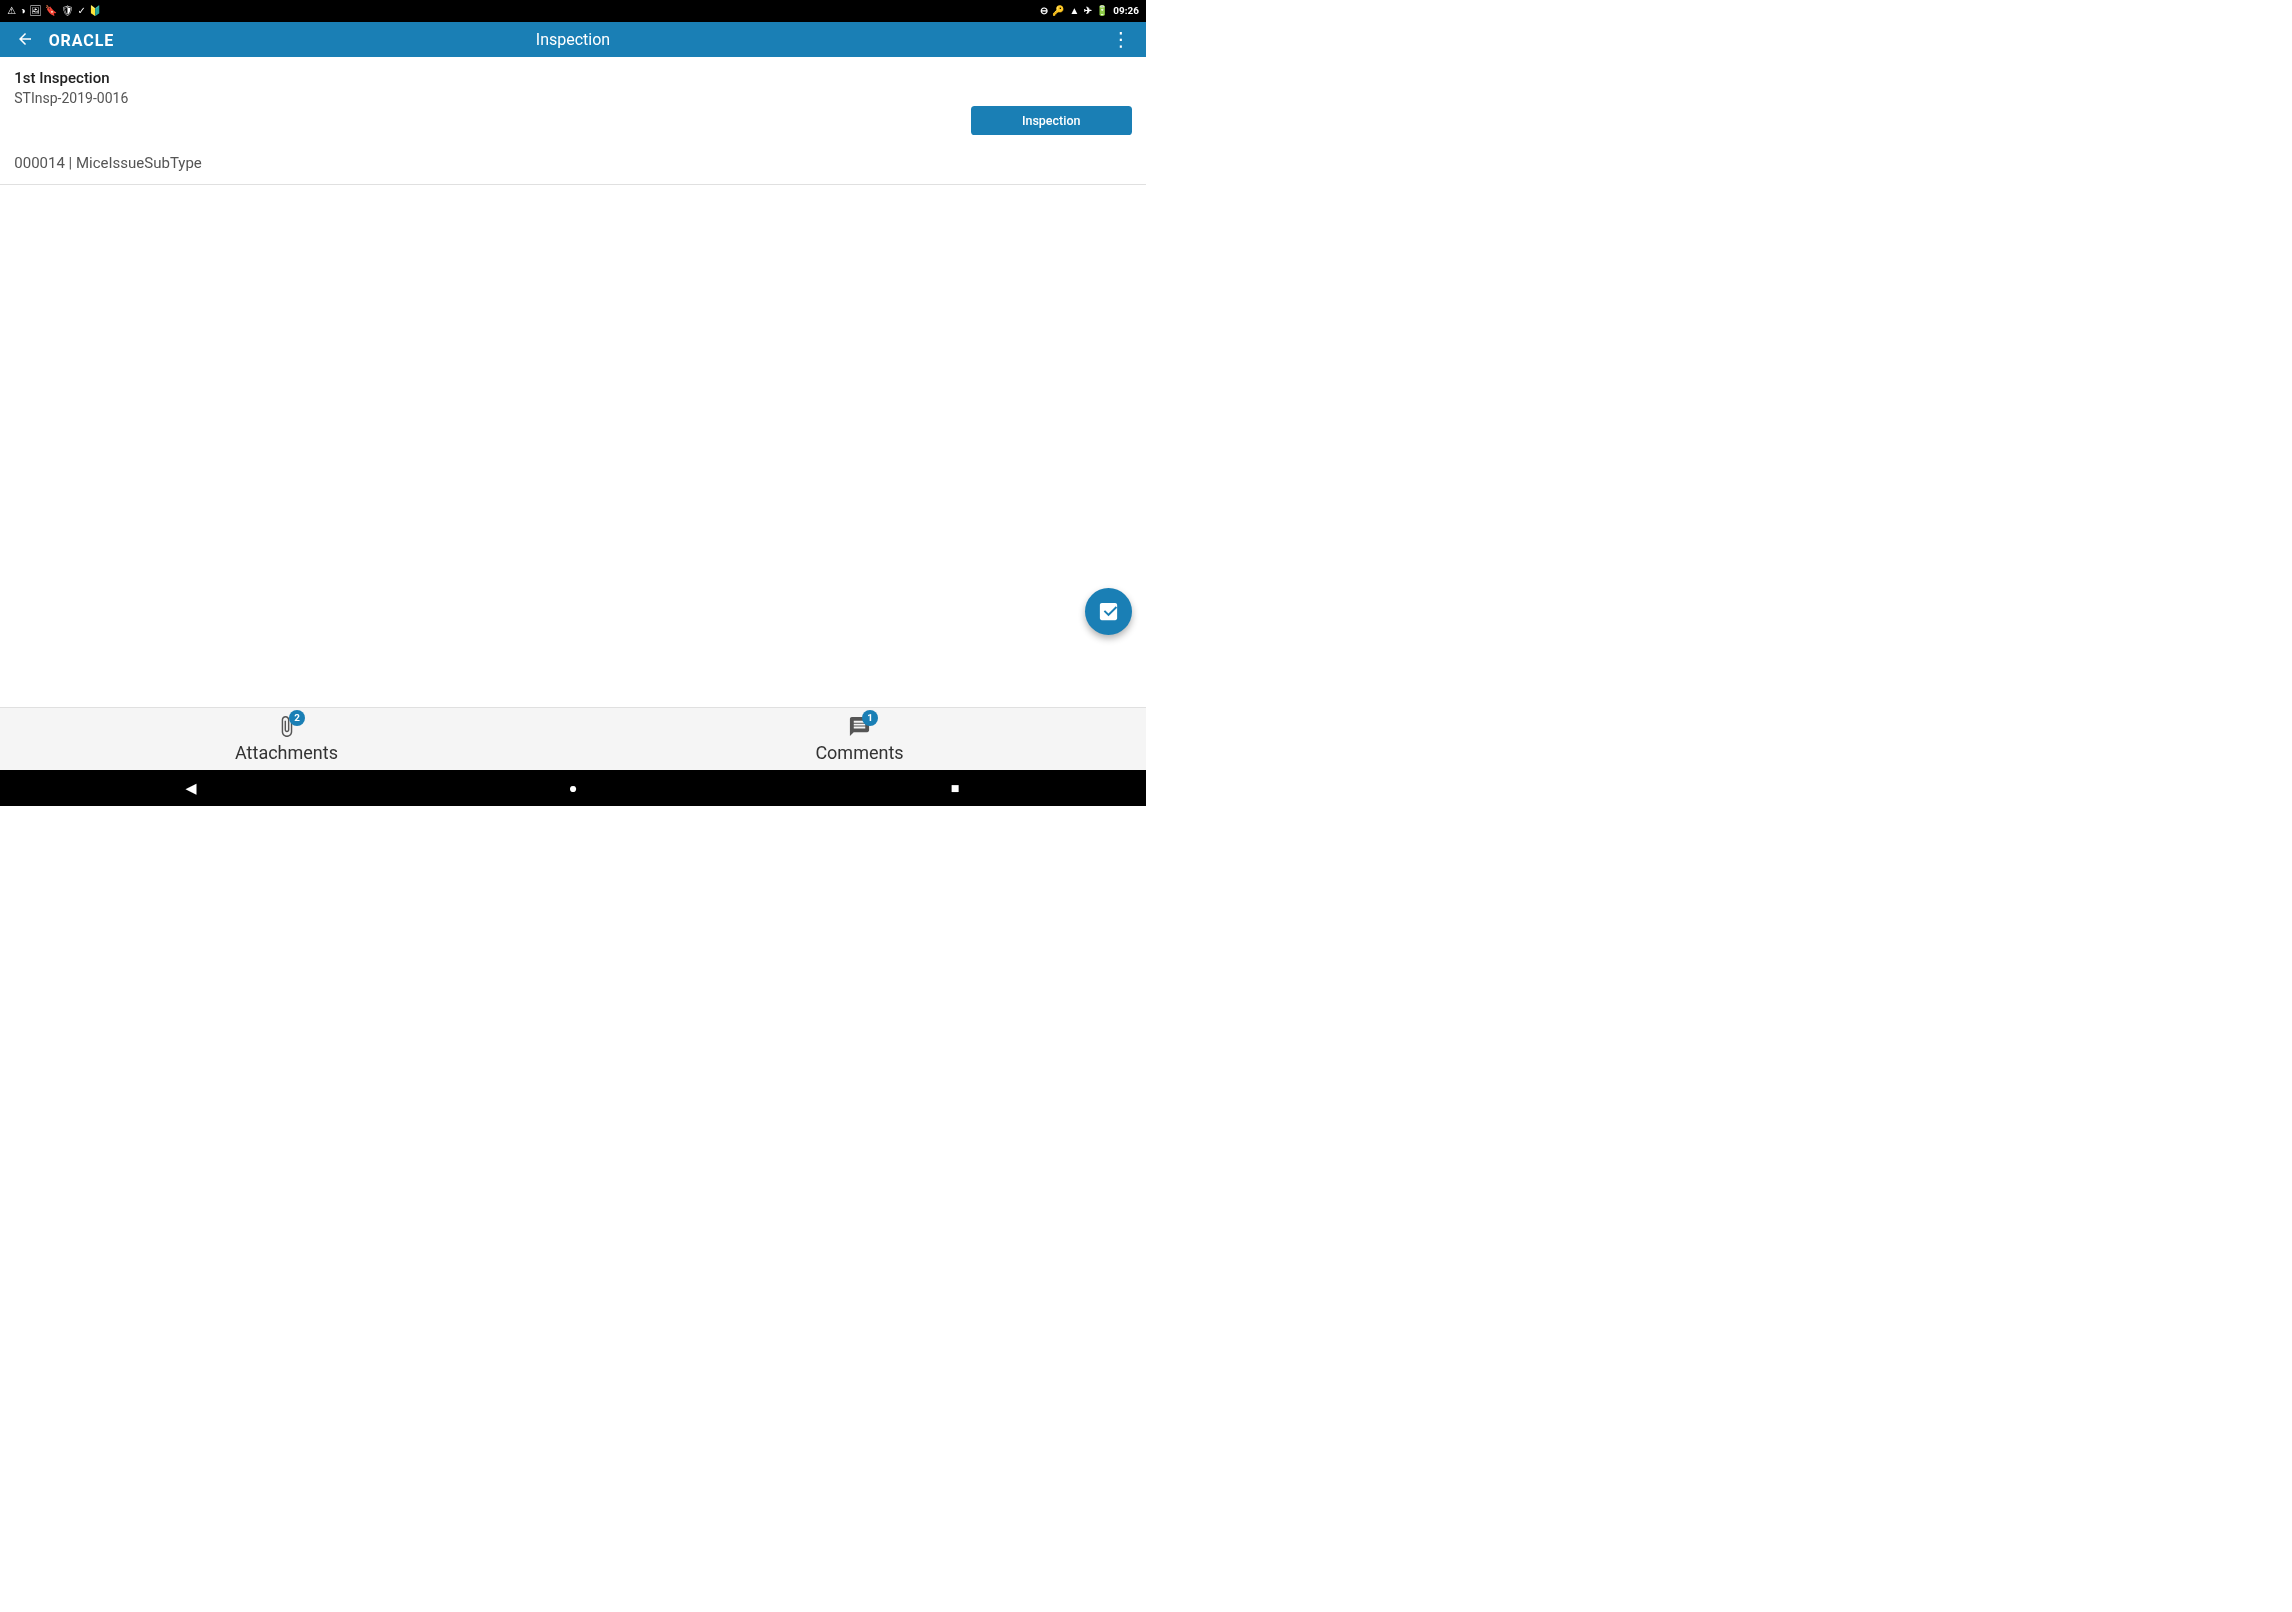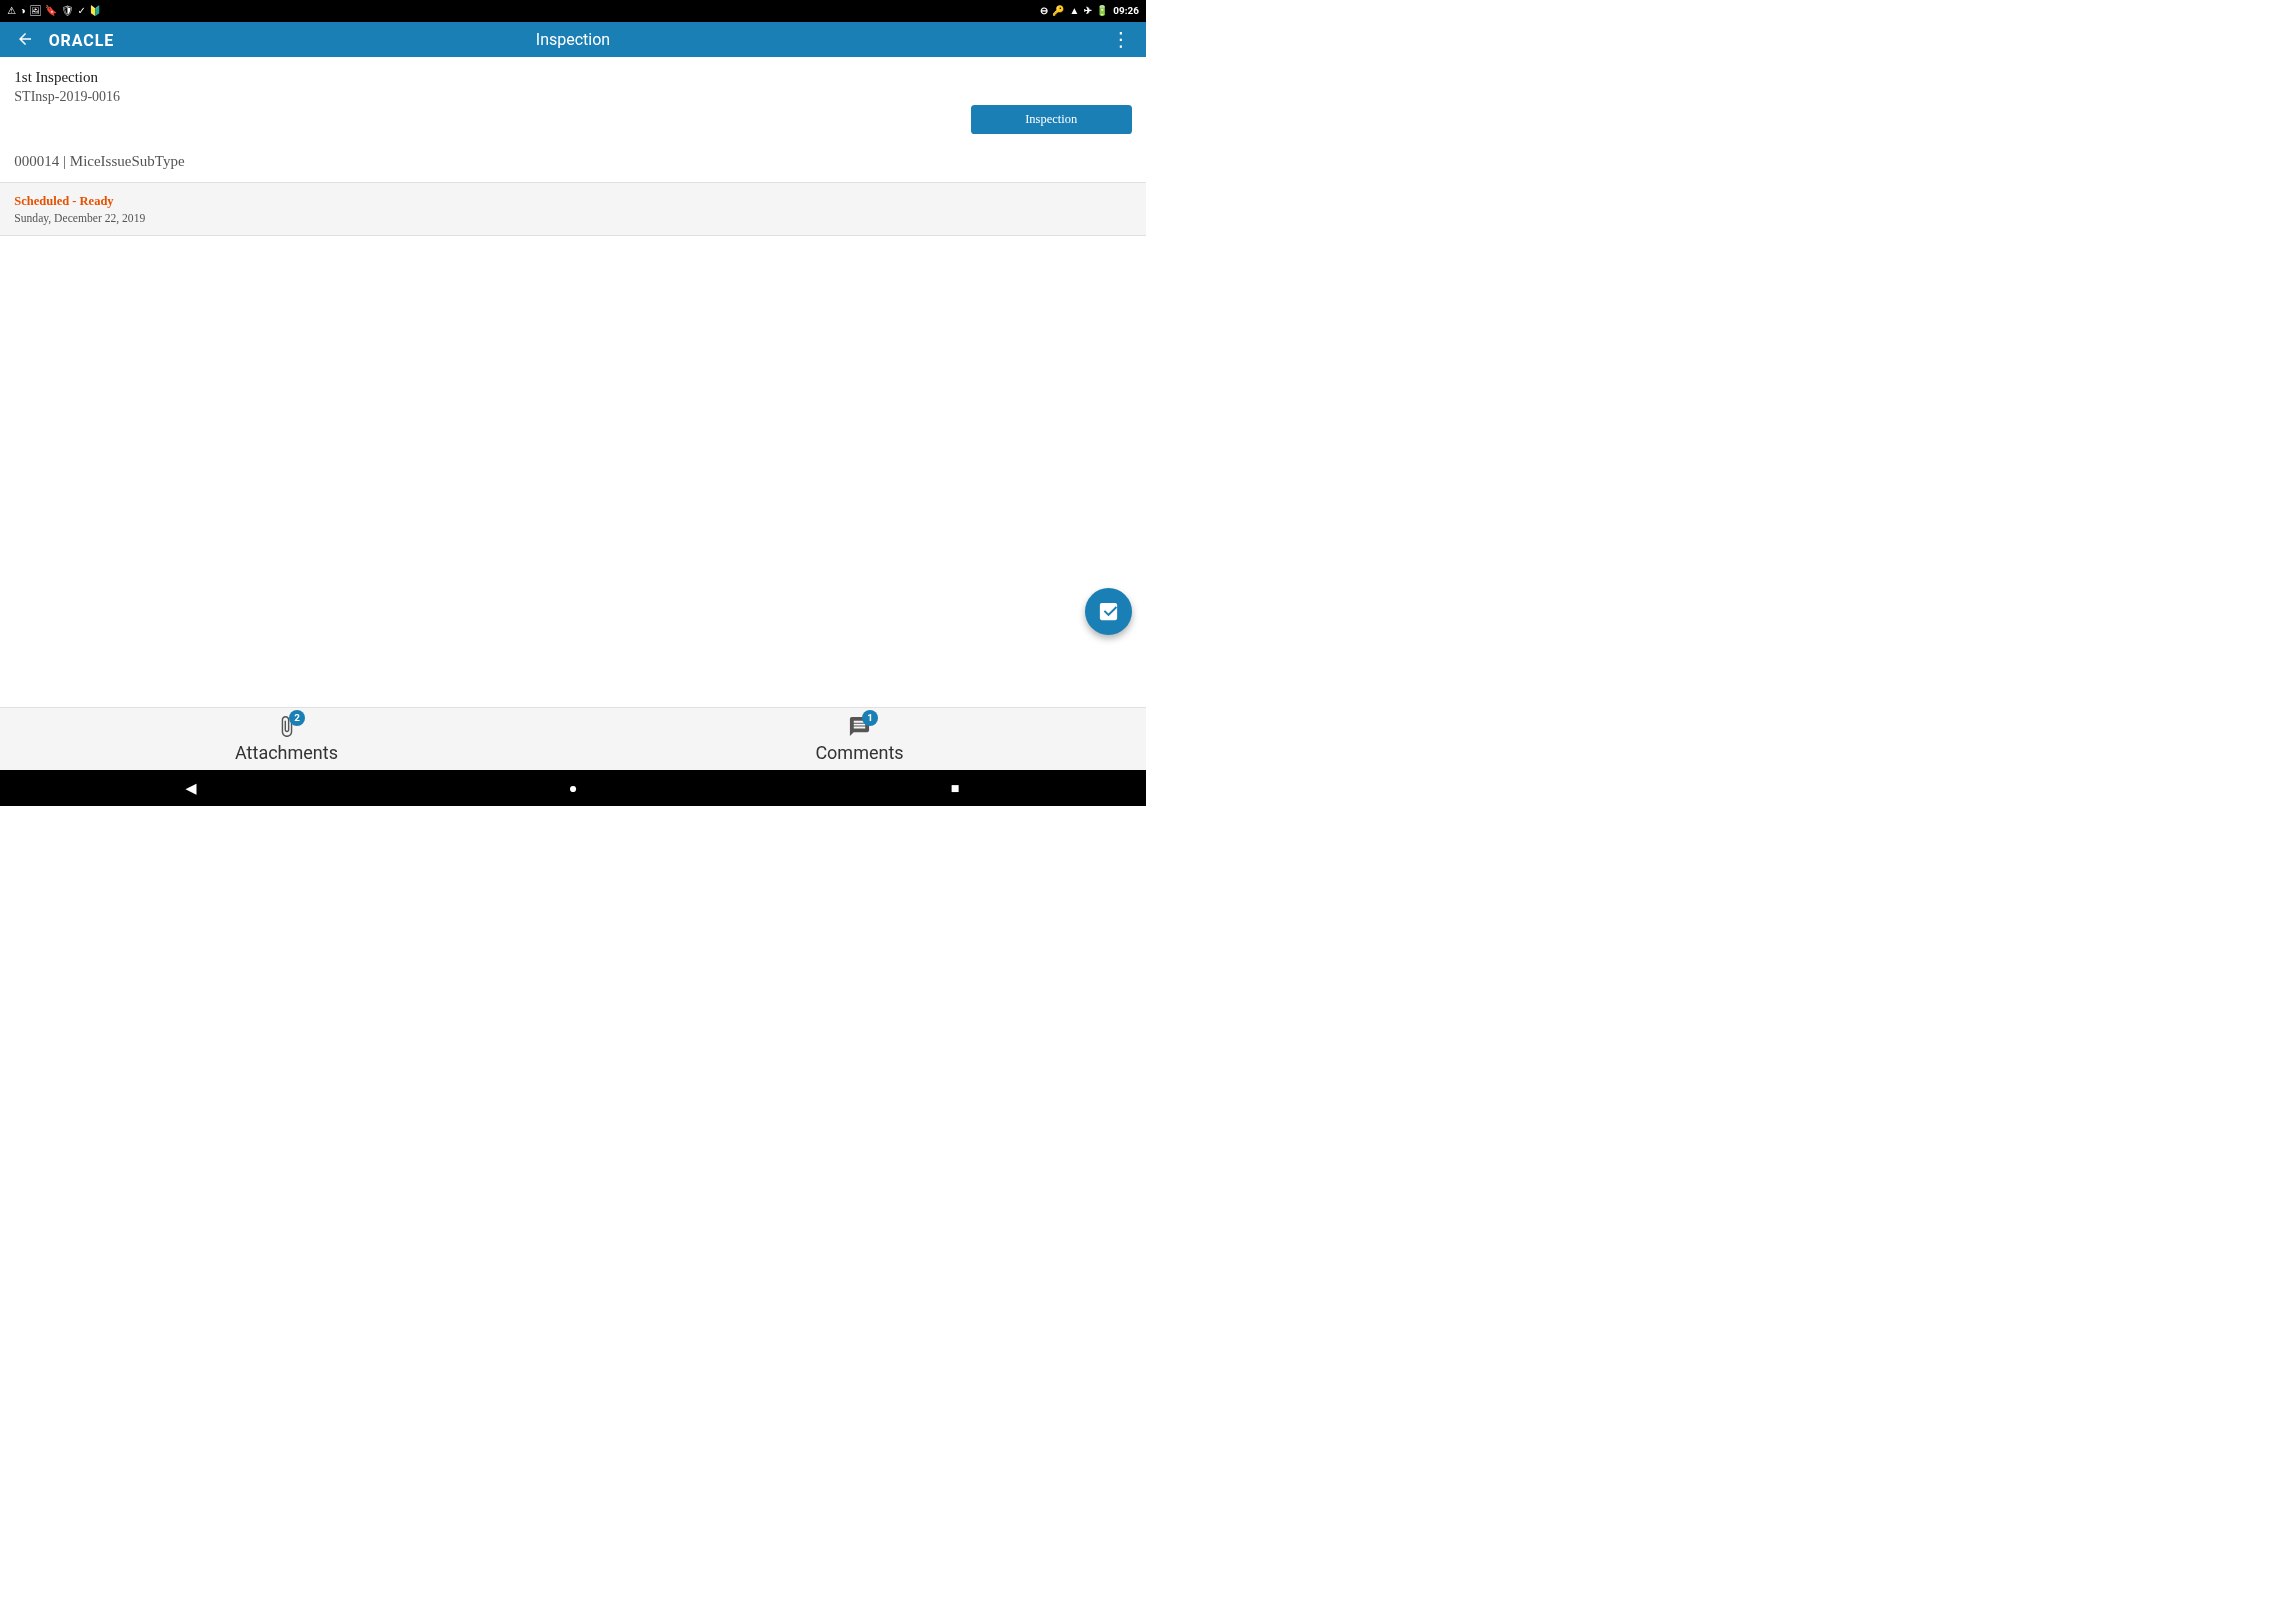--- a/index.html
+++ b/index.html
@@ -88,21 +88,20 @@
       justify-content: center;
     }
 
     
     .main-content {
       flex: 1;
       display: flex;
       flex-direction: column;
       overflow: hidden;
       background: #fff;
-      font-family: Liberation Serif, serif;
     }
 
     
     .inspection-header {
       display: flex;
       align-items: flex-start;
       padding: 12.5px 14.3px;
       border-bottom: 0.9px solid #e0e0e0;
     }
     .inspection-info {
@@ -319,24 +318,20 @@
     <div class="inspection-header">
       <div class="inspection-info">
         <div class="inspection-title">1st Inspection</div>
         <div class="inspection-id">STInsp-2019-0016</div>
         <div class="inspection-subtype">000014 | MiceIssueSubType</div>
       </div>
       <div class="inspection-badge">Inspection</div>
     </div>
 
 
-    <div class="schedule-section">
-      <div class="schedule-status">Scheduled - Ready</div>
-      <div class="schedule-date">Sunday, December 22, 2019</div>
-    </div>
 
 
   </div>
 
   <div class="fab-button">
     <svg width="23" height="23" viewBox="0 0 24 24" fill="white">
       <path d="M19 3H5c-1.1 0-2 .9-2 2v14c0 1.1.9 2 2 2h14c1.1 0 2-.9 2-2V5c0-1.1-.9-2-2-2zm-7 14l-5-5 1.41-1.41L12 14.17l7.59-7.59L21 8l-9 9z"></path>
     </svg>
   </div>
 </div>

